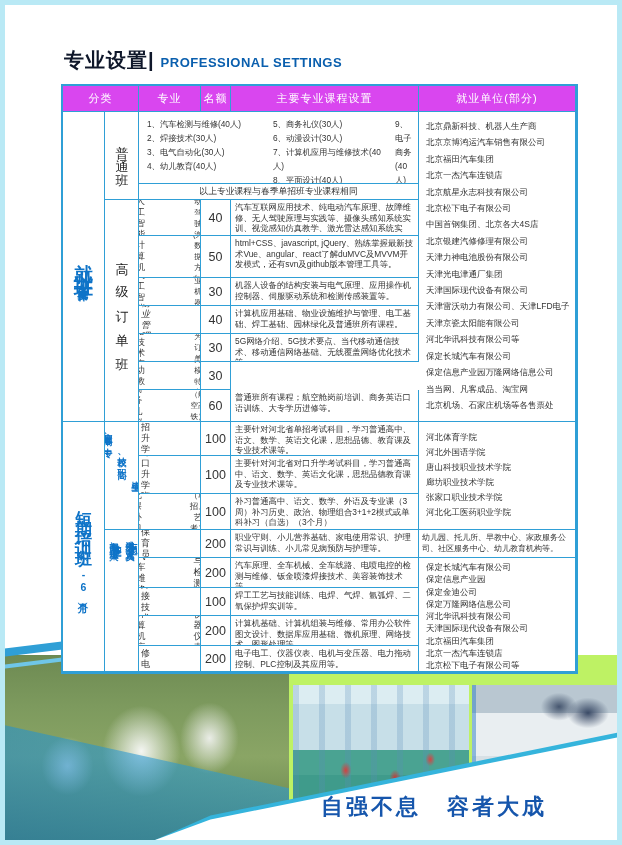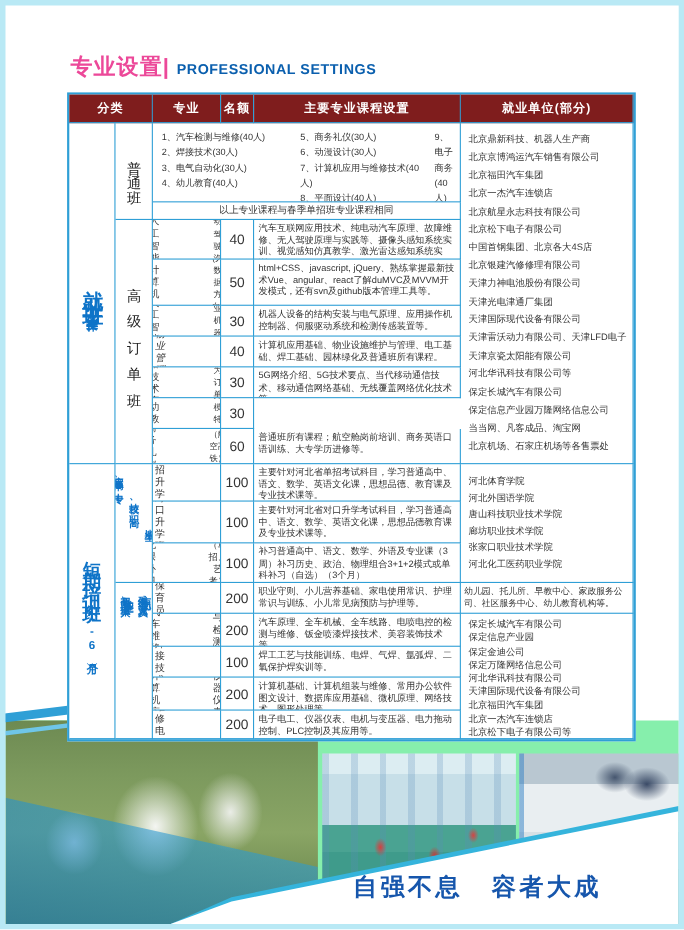--- a/index.html
+++ b/index.html
@@ -5,32 +5,32 @@
   html,body{margin:0;padding:0;}
   body{
     width:622px;height:845px;position:relative;overflow:hidden;
     background:#ffffff;font-family:"Liberation Sans","DejaVu Sans",sans-serif;
     color:#333;
   }
   
   .page-frame{position:absolute;inset:0;border:5px solid #b9e9f5;pointer-events:none;z-index:40;}
   
   .title-wrap{position:absolute;left:64px;top:47px;display:flex;align-items:baseline;gap:6px;z-index:5;}
-  .title-cn{font-size:20px;font-weight:bold;color:#ec4899;letter-spacing:1px;}
+  .title-cn{font-size:20px;font-weight:bold;color:#0f172a;letter-spacing:1px;}
   .title-en{font-size:13px;font-weight:bold;color:#0a5fae;letter-spacing:.5px;}
   
   .ptable{
     position:absolute;left:61px;top:84px;width:513px;height:586px;z-index:10;
     display:grid;background:#fff;
     grid-template-columns:42px 34px 62px 30px 1fr 157px;
     grid-template-rows:26px 72px 16px 36px 42px 28px 28px 28px 28px 32px 34px 38px 36px 28px 30px 28px 30px 26px;
     border:2px solid #2f9fd6;box-sizing:content-box;
   }
   .cell{border-right:1px solid #2f9fd6;border-bottom:1px solid #2f9fd6;overflow:hidden;box-sizing:border-box;}
-  .hd{background:#7f1d1d;color:#fff;font-weight:bold;font-size:11px;display:flex;align-items:center;justify-content:center;letter-spacing:1px;}
+  .hd{background:#d946ef;color:#fff;font-weight:normal;font-size:11px;display:flex;align-items:center;justify-content:center;letter-spacing:1px;}
   .vtext{writing-mode:vertical-rl;text-orientation:upright;}
   .cat-main{display:flex;flex-direction:column;align-items:center;justify-content:center;gap:8px;}
   .cat-big{font-size:19px;font-weight:bold;color:#0f74c8;letter-spacing:7px;}
   .cat-small{font-size:10.5px;font-weight:bold;color:#0f74c8;letter-spacing:1px;}
   .sub-label{font-size:13px;color:#222;display:flex;align-items:center;justify-content:center;}
   .sp-regular{letter-spacing:14px;}
   .sp-advanced{letter-spacing:24px;}
   .majors-cell{display:flex;gap:4px;padding:5px 4px 16px 8px;font-size:8.3px;line-height:14px;}
   .majors-col{white-space:pre-line;}
   .majors-col.c1{width:122px;}.majors-col.c2{width:118px;}.majors-col.c3{flex:1;}
@@ -43,21 +43,21 @@
   .emp-list.colleges{line-height:15px;padding-top:8px;}
   .emp-list.companies2{line-height:12.3px;padding-top:3px;}
   .emp-small{font-size:8px;line-height:10.5px;padding:3px 3px;color:#333;}
   .elig-cell{display:flex;justify-content:center;padding-top:4px;gap:1px;}
   .elig-col{writing-mode:vertical-rl;text-orientation:upright;font-size:9px;font-weight:bold;color:#0f74c8;letter-spacing:1px;}
   .off1{margin-top:24px;}.off2{margin-top:48px;}
   .eligB-cell{display:flex;flex-direction:column;align-items:center;padding-top:4px;}
   .pair{display:flex;gap:3px;}
   .pair.p2{margin-left:6px;}
   
-  .photos{position:absolute;left:5px;right:5px;top:655px;bottom:5px;z-index:1;background:#86efac;}
+  .photos{position:absolute;left:5px;right:5px;top:655px;bottom:5px;z-index:1;background:#bef264;}
   .photo{position:absolute;top:30px;bottom:0;}
   .photo.p1{left:0;width:284px;top:0;
     background:
       radial-gradient(60px 70px at 48% 52%,rgba(250,250,250,.95),rgba(250,250,250,0) 65%),
       radial-gradient(45px 55px at 72% 45%,rgba(245,245,245,.9),rgba(245,245,245,0) 65%),
       radial-gradient(40px 45px at 22% 60%,rgba(240,240,240,.85),rgba(240,240,240,0) 65%),
       linear-gradient(180deg,#6d8a52 0%,#7d9a5e 28%,#8aa565 55%,#5f7c44 100%);}
   .photo.p1::after{content:"";position:absolute;inset:0;
     background:linear-gradient(205deg,rgba(41,157,216,0) 40%,rgba(41,157,216,.55) 41%,rgba(32,130,190,.65) 100%);
     clip-path:polygon(0 38%,100% 72%,100% 100%,0 100%);}

